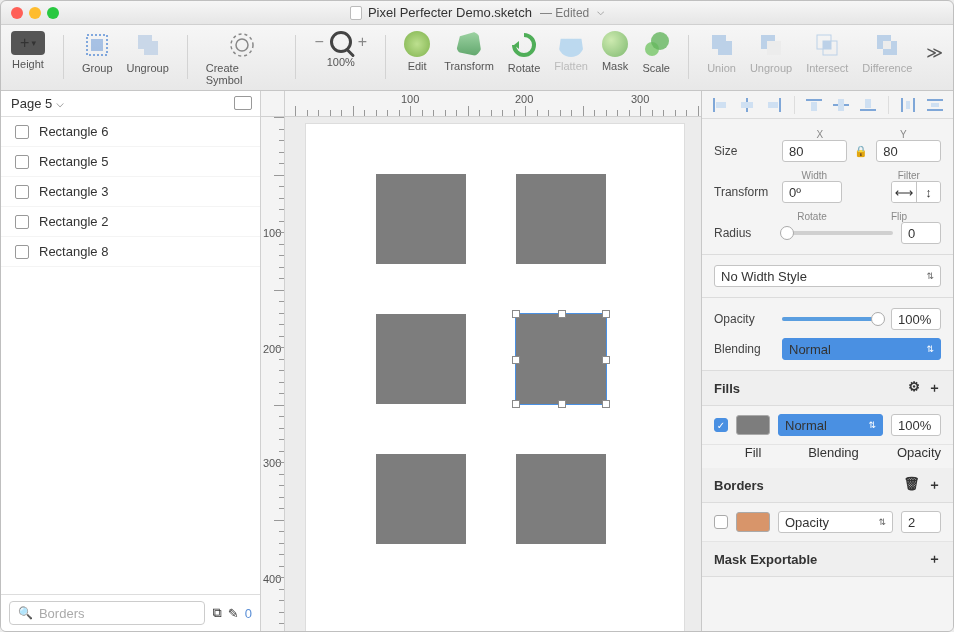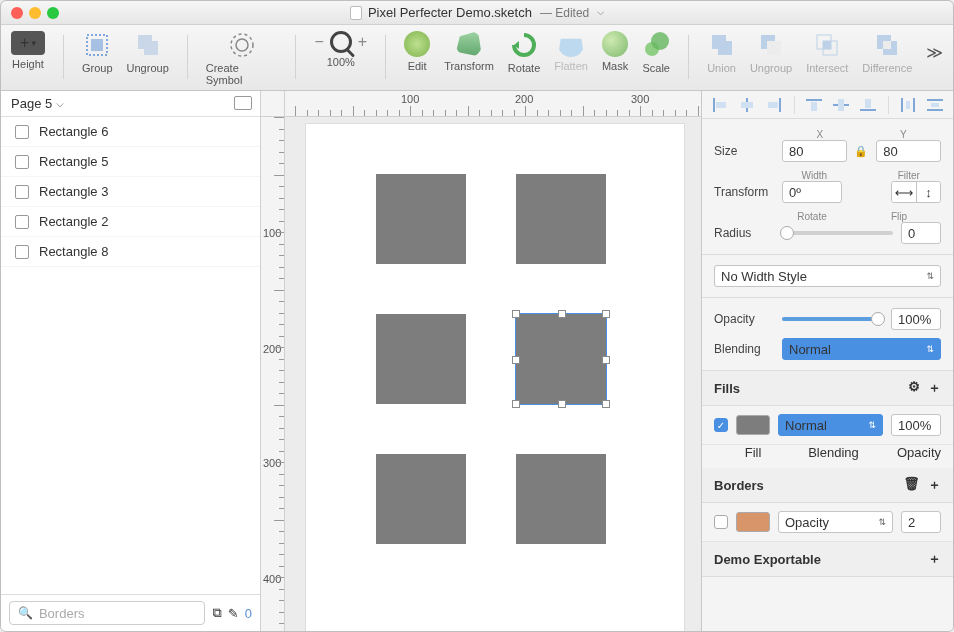--- a/index.html
+++ b/index.html
@@ -570,19 +570,19 @@
       <div class="selectbox" style="flex:1">
           <span>Opacity</span>
           <span class="caret">⇅</span>
         </div>
       <div class="numfield" style="flex:0 0 40px;color:#bbb">
           <span>2</span>
         </div>
     </div>
 
     <div class="sectionhead">
-      <span>Demo Exportable</span>
+      <span>Mask Exportable</span>
       <span class="icons">
           <span>＋</span>
         </span>
     </div>
   </div>
 </div>
 
 </body></html>

